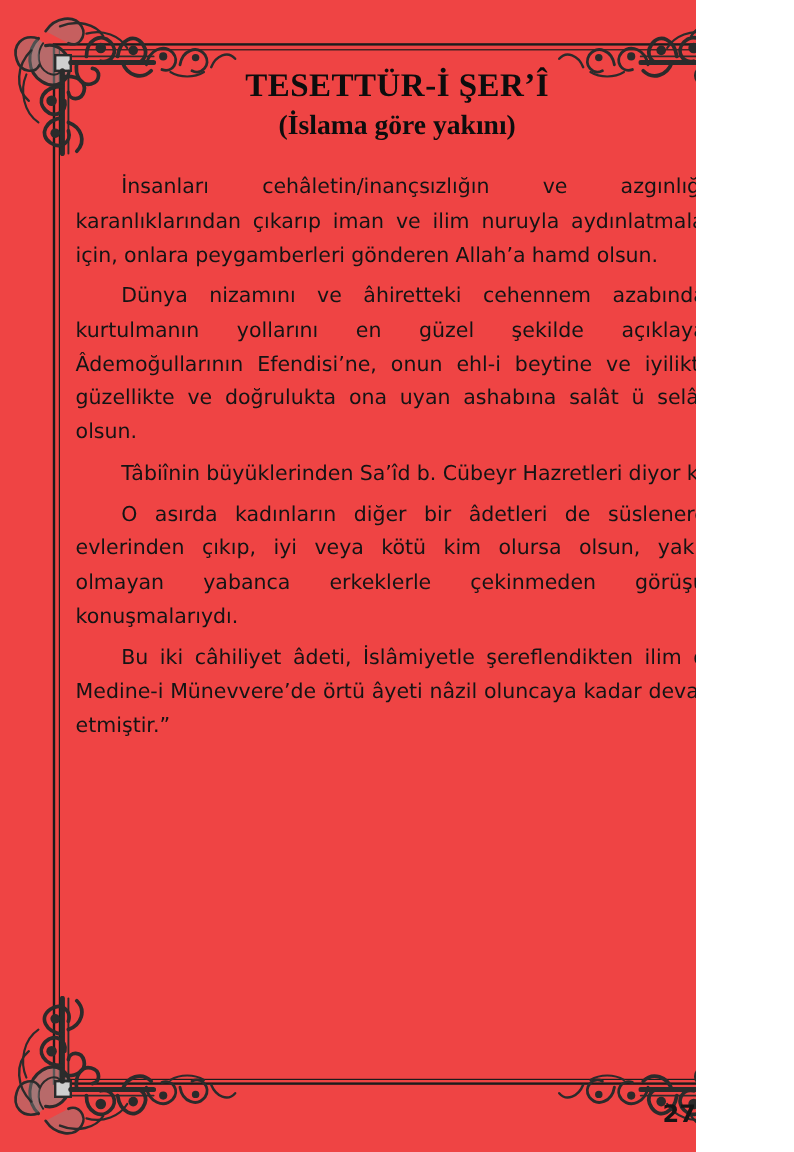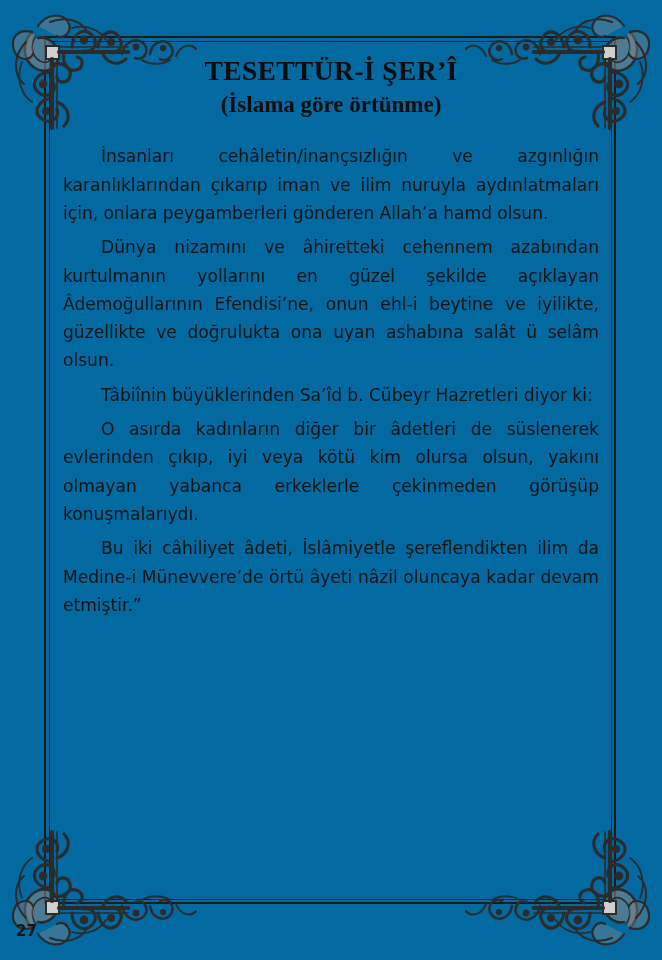--- a/index.html
+++ b/index.html
@@ -2,23 +2,23 @@
 <html><head>
 <meta charset="utf-8">
 <style>
   html, body {
     margin: 0;
     padding: 0;
     background: #ffffff;
   }
   .page {
     position: relative;
-    width: 662px;
+    width: 580px;
     height: 960px;
-    background: #0369a1;
+    background: #ef4444;
     overflow: hidden;
     font-family: "DejaVu Sans", sans-serif;
   }
 
   
   .frame {
     position: absolute;
     left: 0; top: 0;
     width: 662px; height: 960px;
     pointer-events: none;
@@ -102,24 +102,24 @@
   }
   .para:last-child { margin-bottom: 0; }
   .para b { font-weight: normal; }
 
   
   .page-number {
     position: absolute;
     left: 16px;
     right: 0;
     bottom: 20px;
-    text-align: left;
+    text-align: right;
     font-family: "DejaVu Sans", sans-serif;
     font-weight: bold;
-    font-size: 15px;
+    font-size: 20px;
     color: #151515;
   }
 </style>
 </head>
 <body>
 
 <div class="page">
 
   <div class="frame">
 
@@ -308,21 +308,21 @@
           <path d="M22 26 C30 31 42 31 50 26" stroke-width="1.8"></path>
         </g>
       </svg>
     </div>
   </div>
 
   <div class="content">
 
     <div class="title-block">
       <h1 class="title-main">TESETTÜR-İ ŞER’Î</h1>
-      <h2 class="title-sub">(İslama göre örtünme)</h2>
+      <h2 class="title-sub">(İslama göre yakını)</h2>
     </div>
 
     <div class="body-text">
       <p class="para">İnsanları cehâletin/inançsızlığın ve azgınlığın karanlıklarından çıkarıp iman ve ilim nuruyla aydınlatmaları için, onlara peygamberleri gönderen Allah’a hamd olsun.</p>
 
       <p class="para">Dünya nizamını ve âhiretteki cehennem azabından kurtulmanın yollarını en güzel şekilde açıklayan Âdemoğullarının Efendisi’ne, onun ehl-i beytine ve iyilikte, güzellikte ve doğrulukta ona uyan ashabına salât ü selâm olsun.</p>
 
       <p class="para"><span>Tâbiînin büyüklerinden </span><b>Sa’îd b. Cübeyr Hazretleri</b><span> diyor ki:</span></p>
 
 

